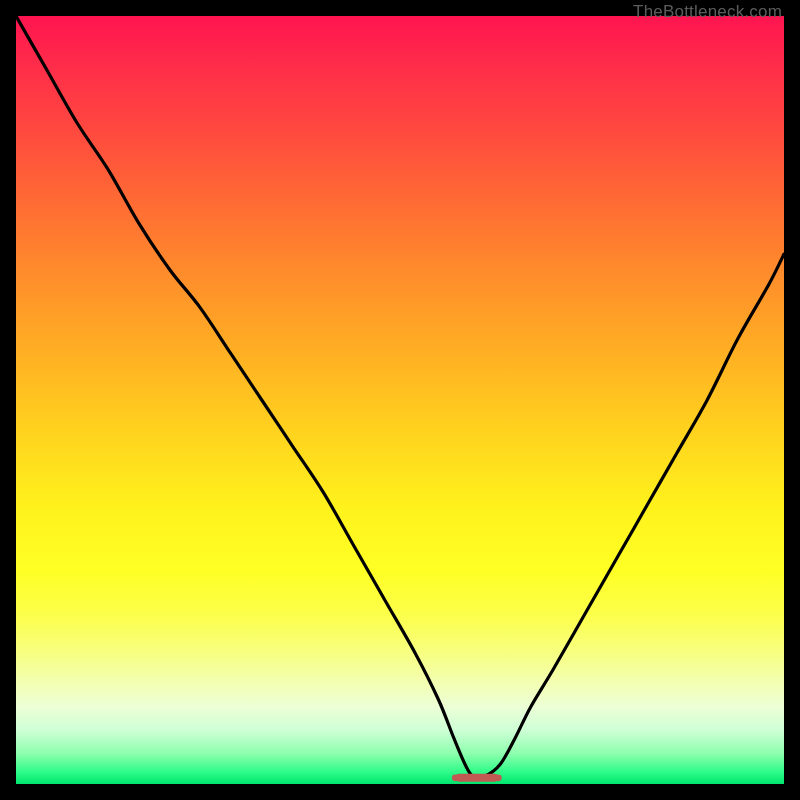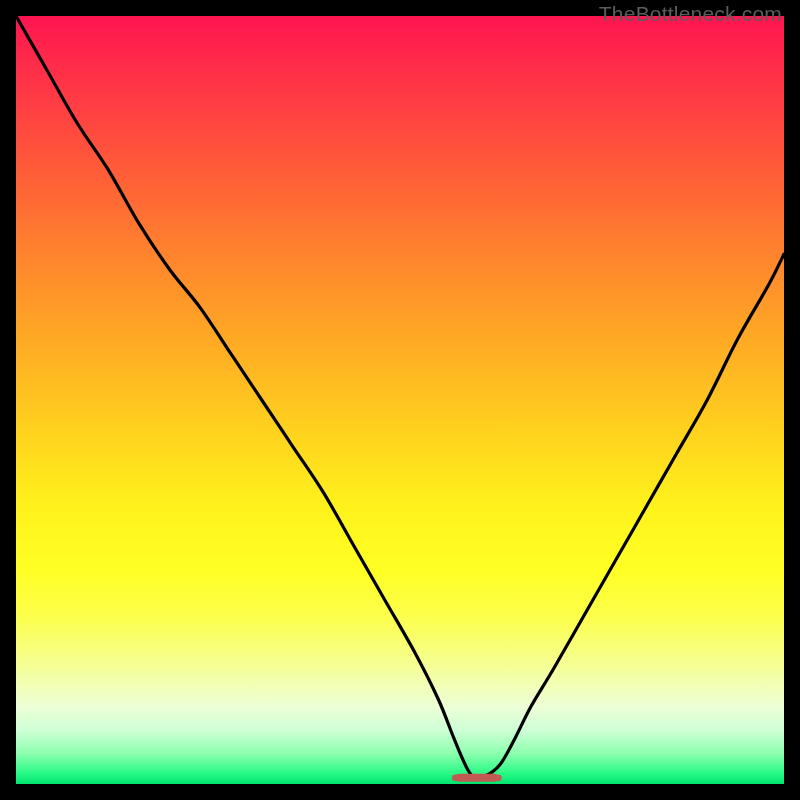--- a/index.html
+++ b/index.html
@@ -52,21 +52,21 @@
     position: absolute;
     inset: 0;
     width: 768px;
     height: 768px;
   }
   .watermark {
     position: absolute;
     top: 2px;
     right: 18px;
     color: #5c5c5c;
-    font-size: 21px;
+    font-size: 17px;
     letter-spacing: 0.2px;
     user-select: none;
   }
 </style>
 </head>
 <body>
 
 <div class="stage">
 
   <div class="plot-area">

